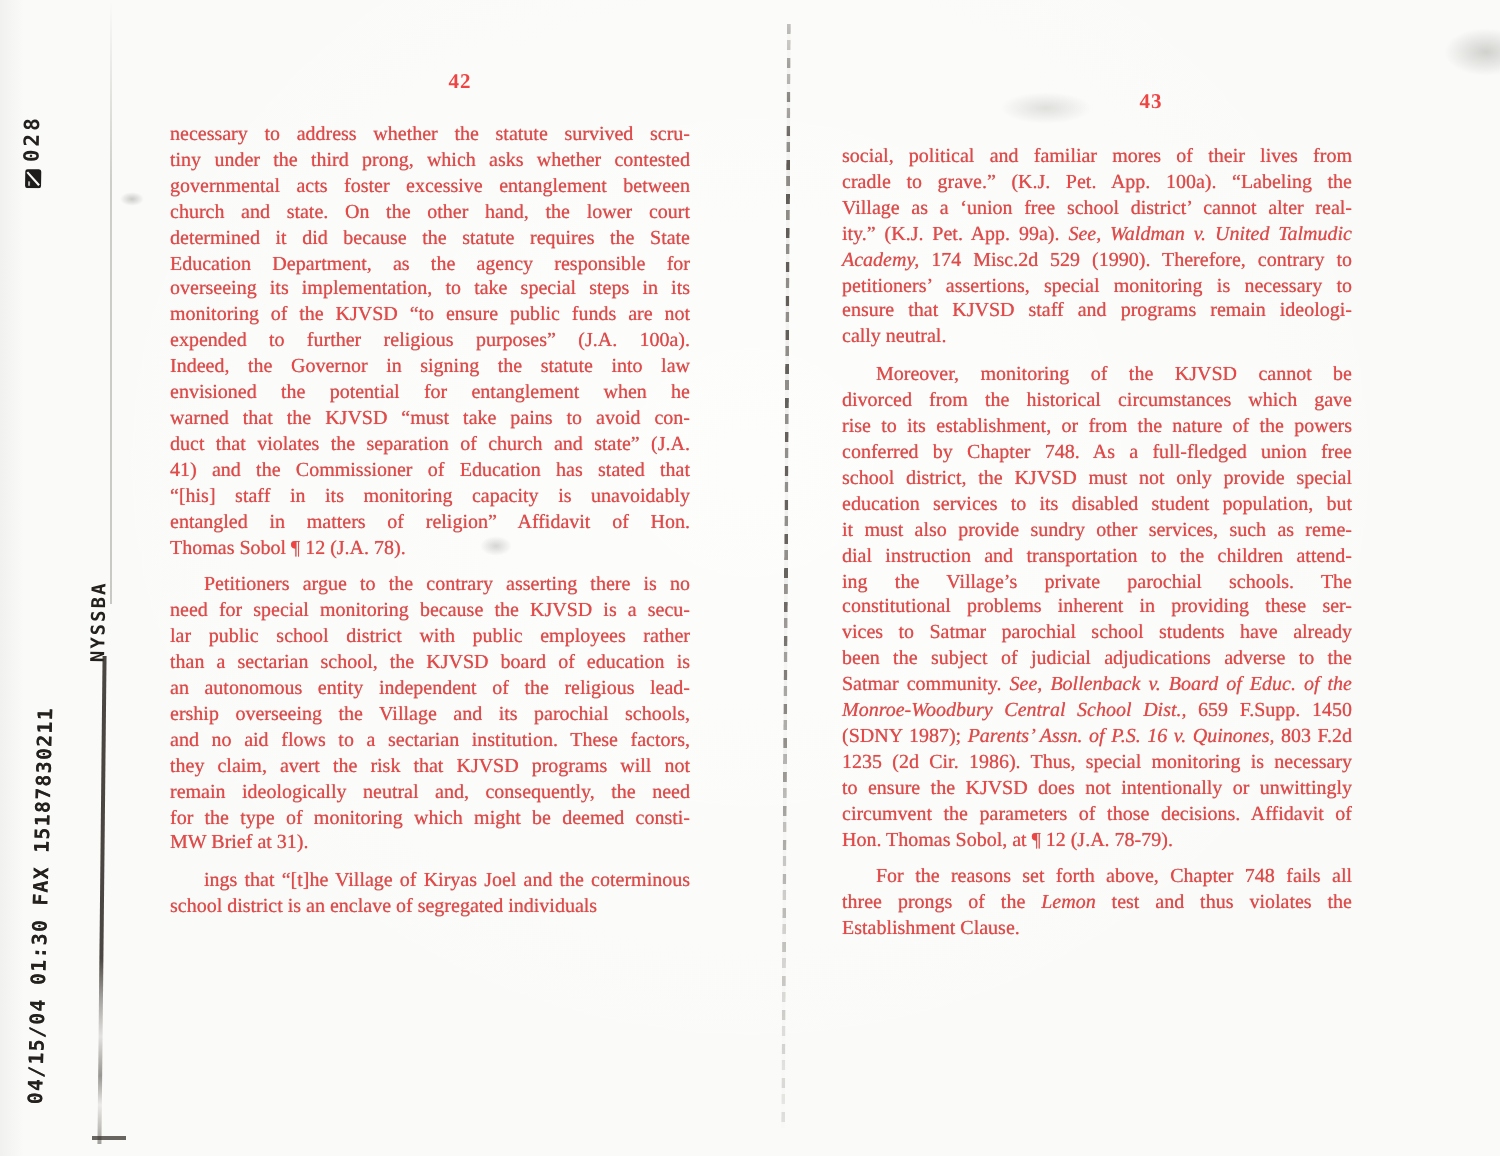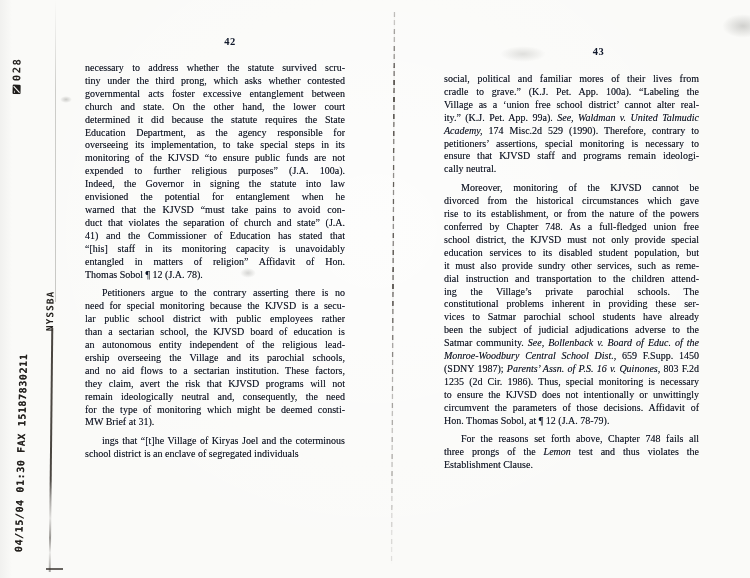--- a/index.html
+++ b/index.html
@@ -11,23 +11,23 @@
   .scan{position:absolute;inset:0;}
   
   .scan::before{
     content:"";position:absolute;inset:0;pointer-events:none;
     background:
       radial-gradient(ellipse at 50% 40%, rgba(255,255,255,.6), rgba(0,0,0,0) 70%),
       linear-gradient(90deg, rgba(120,120,115,.07), rgba(0,0,0,0) 12px);
   }
 
   
-  .page{position:absolute;color:#0f172a;}
+  .page{position:absolute;color:#ef4444;}
   .page-left{left:85px;top:35px;width:260px;}
-  .page-right{left:444px;top:45px;width:255px;}
+  .page-right{left:421px;top:45px;width:255px;}
   .pagenum{
     font-size:10.5px;font-weight:bold;text-align:center;line-height:13px;
     margin-bottom:14px;letter-spacing:.5px;
   }
   .page-left .pagenum{transform:translateX(15px);}
   .page-right .pagenum{transform:translateX(27px);margin-bottom:15px;}
   .pagebody{font-size:10px;line-height:12.9px;
     text-shadow:0 0 .4px rgba(40,32,25,.55);}
   .para + .para{margin-top:6px;}
   .ln{text-align:justify;text-align-last:justify;white-space:normal;}

